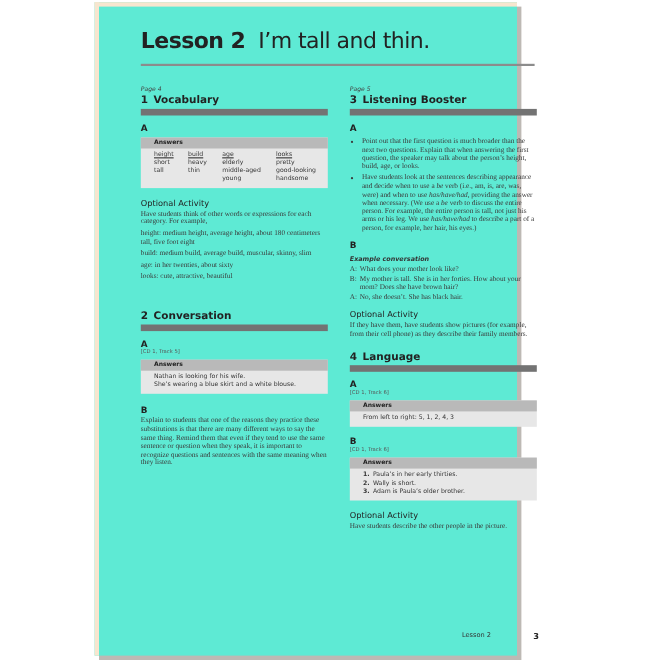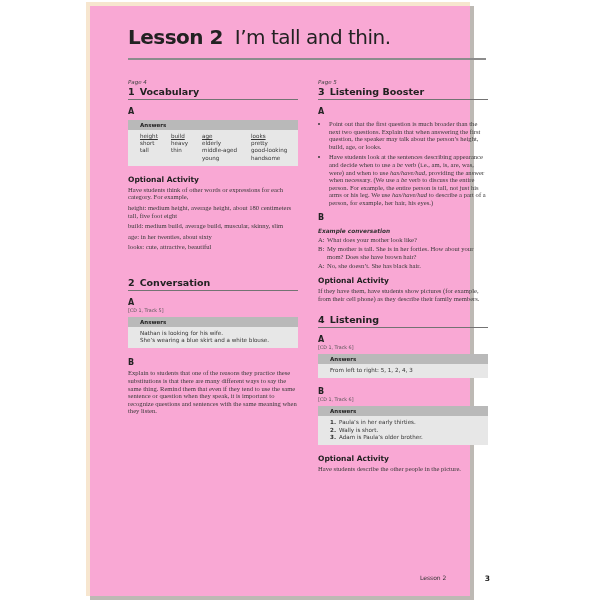--- a/index.html
+++ b/index.html
@@ -2,50 +2,50 @@
 <html><head>
 <meta charset="utf-8">
 <style>
   html, body { margin: 0; padding: 0; }
   body {
     width: 600px; height: 600px; background: #ffffff; position: relative; overflow: hidden;
     font-family: "Liberation Serif", serif; color: #3a3a3a;
   }
   .page {
     position: absolute; left: 86px; top: 2px; width: 384px; height: 594px;
-    background: #f9a8d4;
+    background: #5eead4;
     border-top: 4px solid #f7e6cf; border-left: 4px solid #f7e6cf;
     box-shadow: 4px 4px 0 #bdb9b4;
     box-sizing: border-box;
   }
   .title-row { position: absolute; left: 38px; top: 18px; width: 358px; }
   .title { font-family: "DejaVu Sans", sans-serif; font-size: 20px; color: #222; line-height: 26px; letter-spacing: -0.5px; }
   .title b { font-weight: bold; margin-right: 6px; }
   .title span.sub { font-weight: normal; }
   .title-rule { height: 2px; background: #8c8c8c; margin-top: 8px; }
 
   .col { position: absolute; top: 73px; width: 170px; }
   .col.left { left: 38px; }
   .col.right { left: 228px; }
 
   .pageref { font-family: "DejaVu Sans", sans-serif; font-style: italic; font-size: 5.5px; color: #444; }
-  .sec-h { font-family: "DejaVu Sans", sans-serif; font-weight: bold; font-size: 9.5px; color: #222; padding-bottom: 2px; border-bottom: 1px solid #737373; margin-top: 1px; }
+  .sec-h { font-family: "DejaVu Sans", sans-serif; font-weight: bold; font-size: 9.5px; color: #222; padding-bottom: 2px; border-bottom: 6px solid #737373; margin-top: 1px; }
   .sec-h .num { margin-right: 5px; }
   .letter { font-family: "DejaVu Sans", sans-serif; font-weight: bold; font-size: 8px; color: #222; margin-top: 7px; }
   .track { font-family: "DejaVu Sans", sans-serif; font-size: 4.8px; color: #555; margin-top: 1px; }
   .ans-box { background: #e7e7e7; margin-top: 4px; }
   .ans-head { background: #b9b9b9; font-family: "DejaVu Sans", sans-serif; font-weight: bold; font-size: 5.5px; color: #222; padding: 2px 0 2px 12px; }
   .ans-body { font-family: "DejaVu Sans", sans-serif; font-size: 5.6px; color: #333; padding: 3px 0 4px 12px; line-height: 7.2px; }
   .vocab-grid { display: flex; }
   .vocab-col { display: flex; flex-direction: column; }
   .vocab-col span:first-child { text-decoration: underline; }
   .vocab-col:nth-child(1) { width: 31px; }
   .vocab-col:nth-child(2) { width: 31px; }
   .vocab-col:nth-child(3) { width: 49px; }
-  .opt-h { font-family: "DejaVu Sans", sans-serif; font-weight: bold; font-size: 7.5px; color: #222; margin-top: 9px; }
+  .opt-h { font-family: "DejaVu Sans", sans-serif; font-weight: normal; font-size: 7.5px; color: #222; margin-top: 9px; }
   p.body { font-size: 6.6px; line-height: 7.6px; margin: 2px 0 3px 0; color: #3a3a3a; }
   ul.bullets { margin: 4px 0 0 0; padding-left: 11px; font-size: 6.6px; line-height: 7.6px; }
   ul.bullets li { margin-bottom: 3px; }
   .ex-h { font-family: "DejaVu Sans", sans-serif; font-style: italic; font-weight: bold; font-size: 5.8px; color: #333; margin-top: 6px; }
   .conv { font-size: 6.6px; line-height: 7.6px; margin-top: 2px; }
   .conv-line { display: flex; margin-bottom: 2px; }
   .conv-line .spk { width: 9px; flex: none; }
   .num-list { margin: 0; padding: 0; list-style: none; }
   .num-list b { margin-right: 3px; }
   .footer { position: absolute; left: 330px; top: 568px; width: 70px; display: flex; justify-content: space-between; font-family: "DejaVu Sans", sans-serif; font-size: 6px; color: #333; }
@@ -145,21 +145,21 @@
         </div>
       <div class="conv-line">
           <span class="spk">A:</span>
           <span>No, she doesn’t. She has black hair.</span>
         </div>
     </div>
     <div class="opt-h" style="margin-top:6px;">Optional Activity</div>
     <p class="body">If they have them, have students show pictures (for example, from their cell phone) as they describe their family members.</p>
 
     <div class="sec-h" style="margin-top:12px;">
-      <span class="num">4</span><span>Listening</span>
+      <span class="num">4</span><span>Language</span>
     </div>
     <div class="letter">A</div>
     <div class="track">[CD 1, Track 6]</div>
     <div class="ans-box">
       <div class="ans-head">Answers</div>
       <div class="ans-body">From left to right: 5, 1, 2, 4, 3</div>
     </div>
     <div class="letter" style="margin-top:9px;">B</div>
     <div class="track">[CD 1, Track 6]</div>
     <div class="ans-box">

